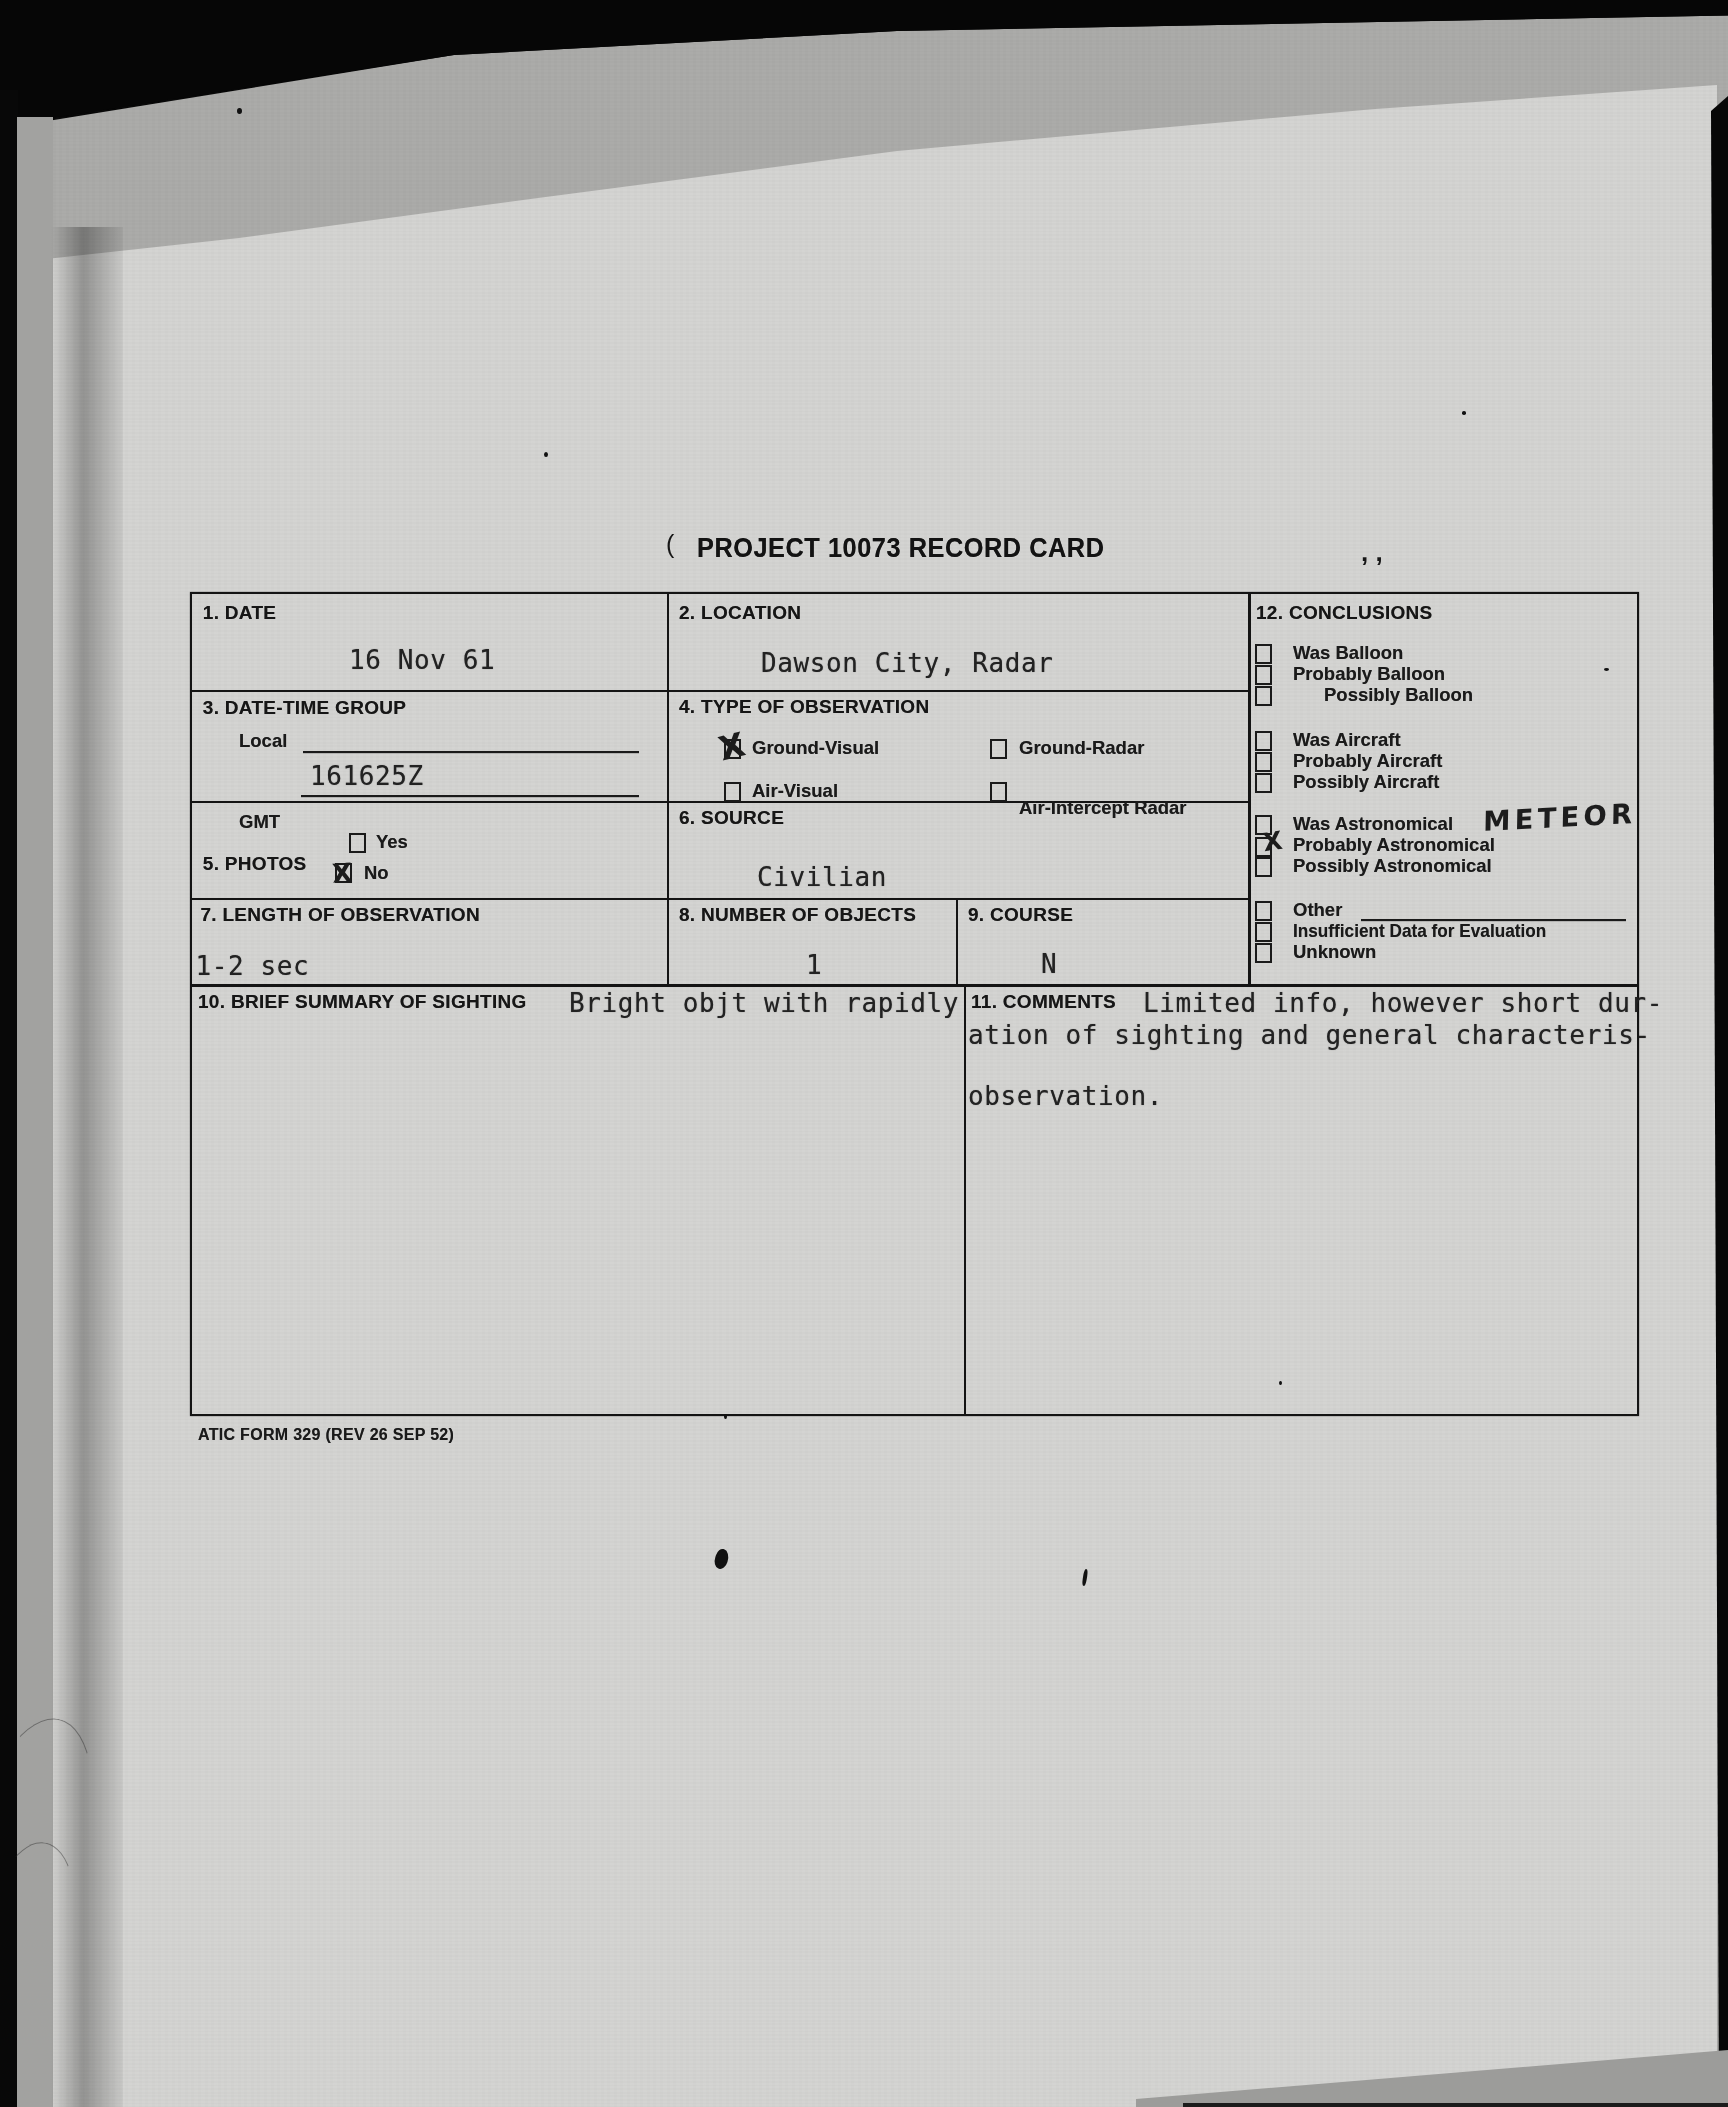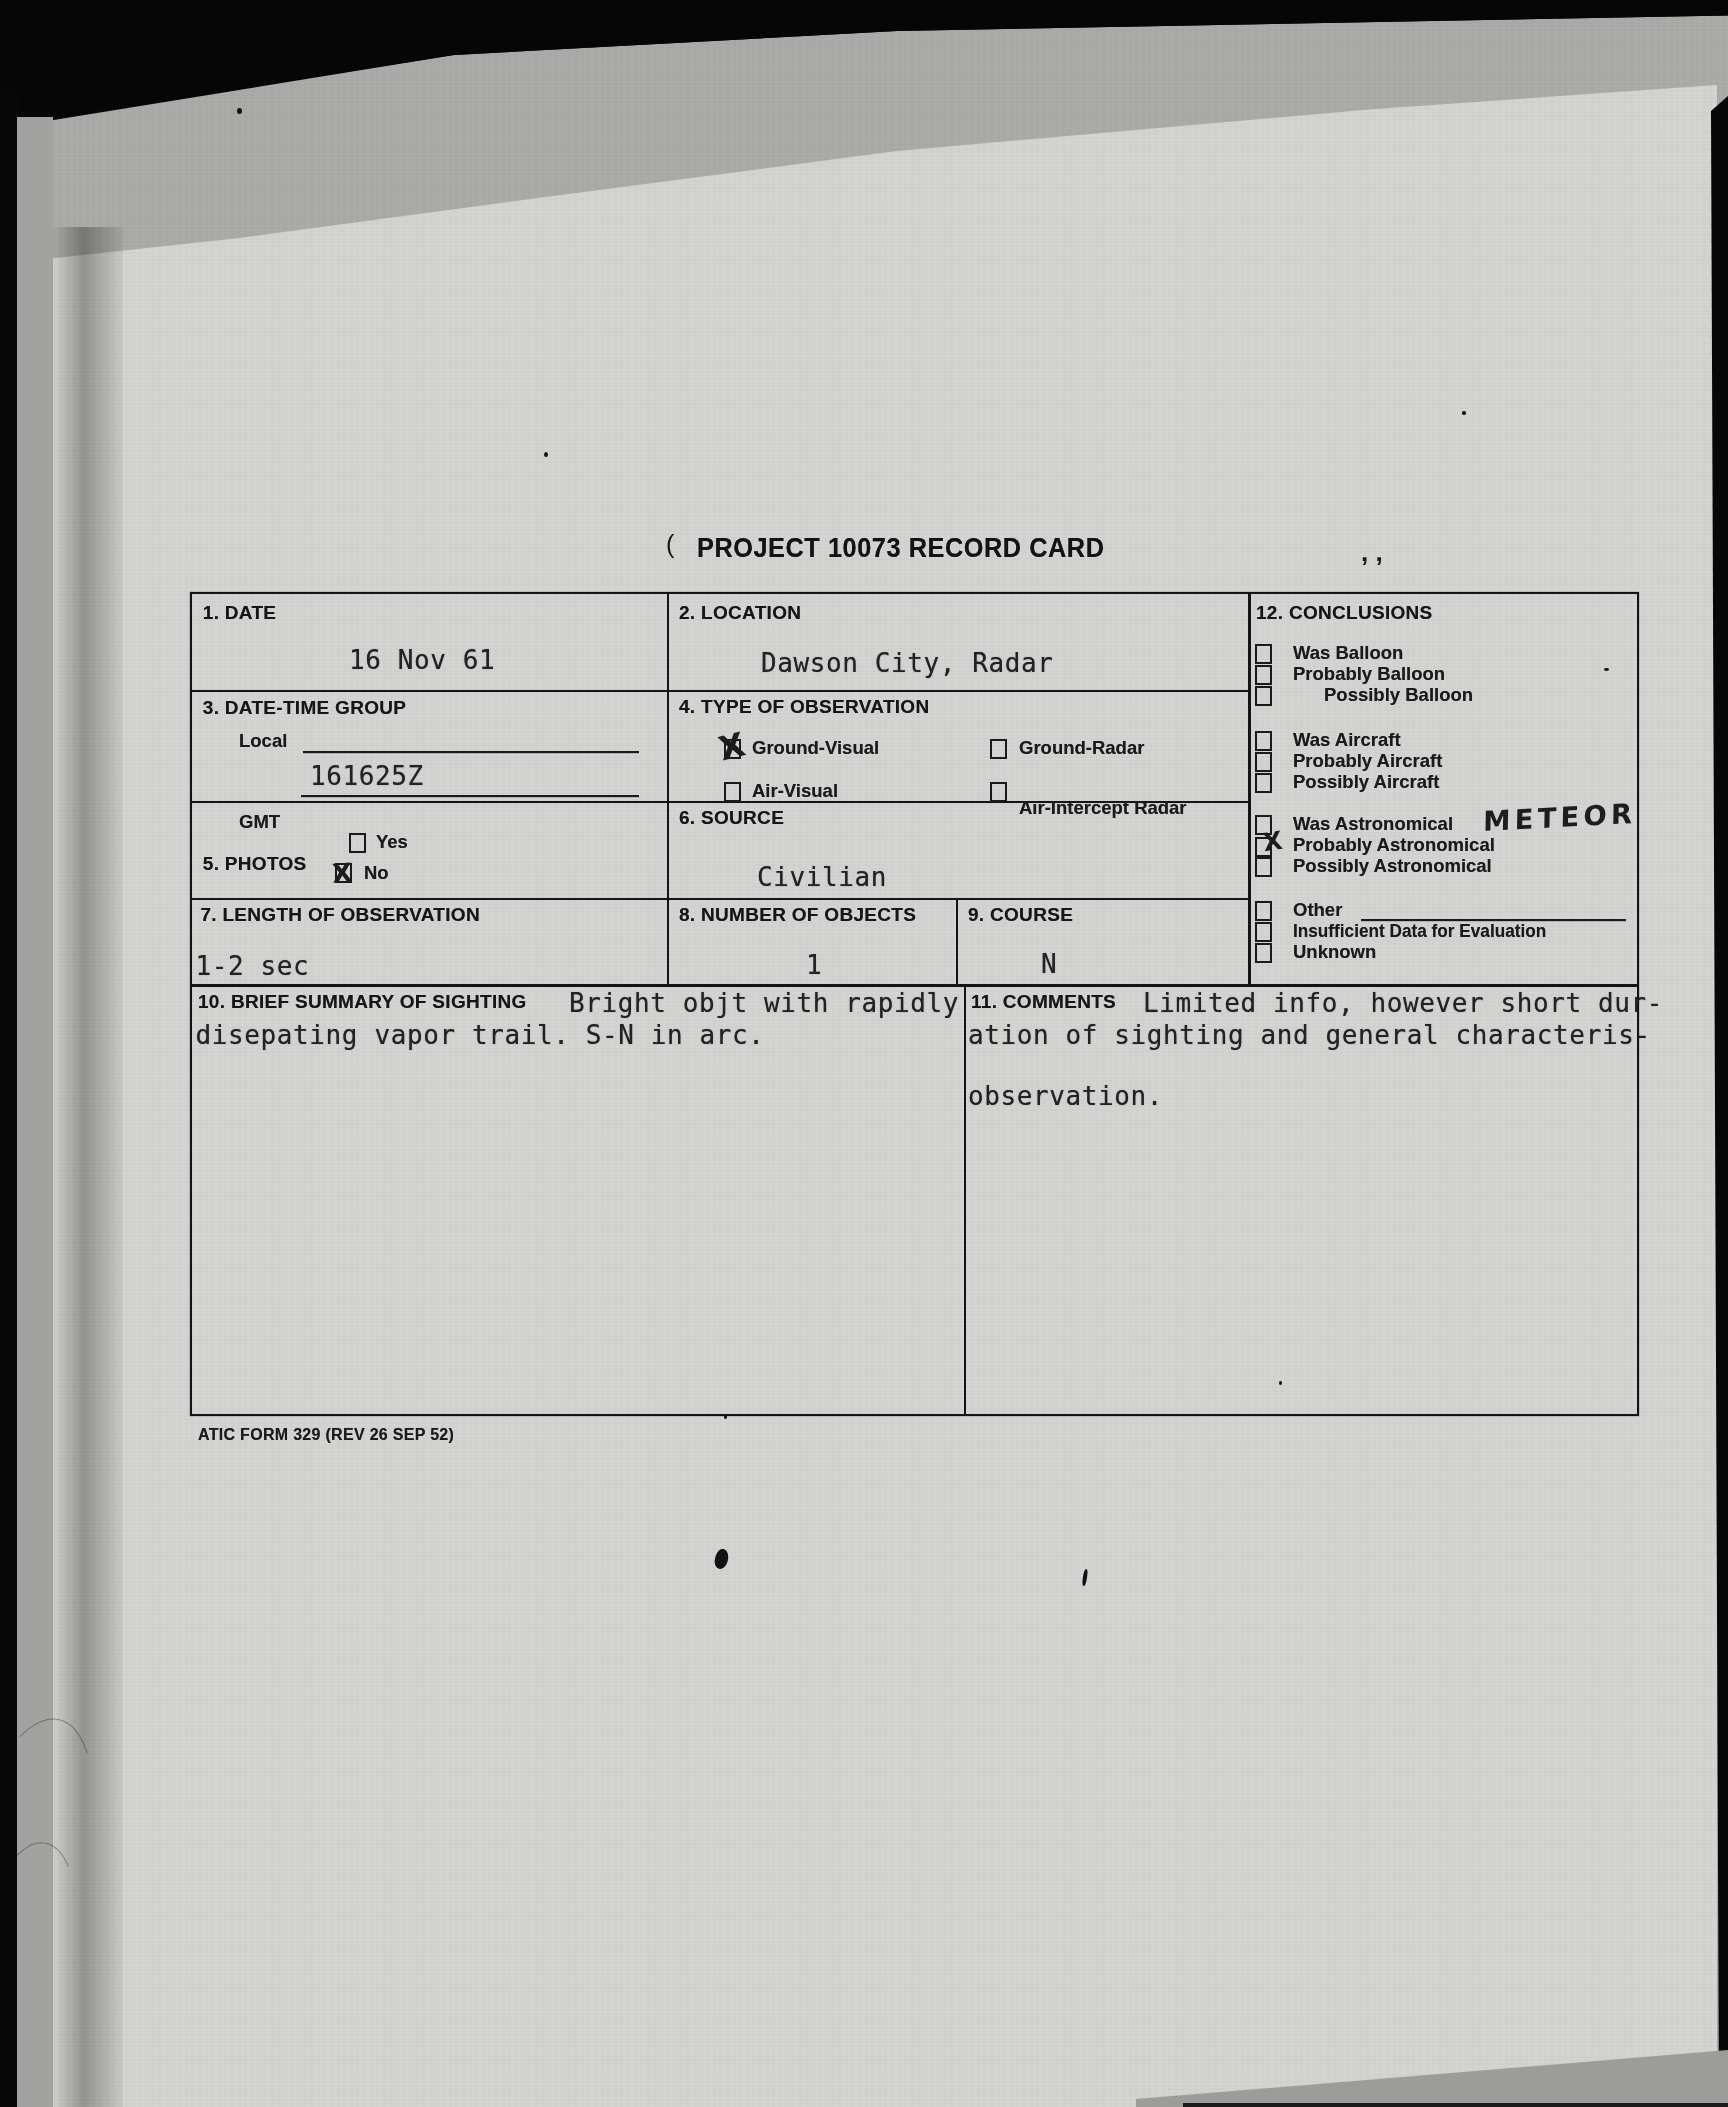--- a/index.html
+++ b/index.html
@@ -124,21 +124,20 @@
 
     <div class="flabel" style="left:8.4px;top:310px;">7. LENGTH OF OBSERVATION</div>
     <div class="typed" style="left:3.6px;top:357px;text-align:right;">1-2 sec</div>
     <div class="flabel" style="left:487px;top:310px;">8. NUMBER OF OBJECTS</div>
     <div class="typed" style="left:614px;top:356px;">1</div>
     <div class="flabel" style="left:776px;top:310px;">9. COURSE</div>
     <div class="typed" style="left:849px;top:355px;">N</div>
 
     <div class="flabel" style="left:6px;top:397px;">10. BRIEF SUMMARY OF SIGHTING</div>
     <div class="typed" style="left:377px;top:394px;">Bright objt with rapidly</div>
-    <div class="typed" style="left:3.6px;top:426px;">disepating vapor trail. S-N in arc.</div>
 
     <div class="flabel" style="left:779px;top:397px;">11. COMMENTS</div>
     <div class="typed" style="left:951px;top:394px;">Limited info, however short dur-</div>
     <div class="typed" style="left:776px;top:426px;">ation of sighting and general characteris-</div>
     <div class="typed" style="left:776px;top:487px;">observation.</div>
 
     <div class="flabel" style="left:1064px;top:8.4px;">12. CONCLUSIONS</div>
 
     <span class="cb" style="left:1063px;top:50px;"></span>
     <div class="slabel" style="left:1101px;top:48px;">Was Balloon</div>

